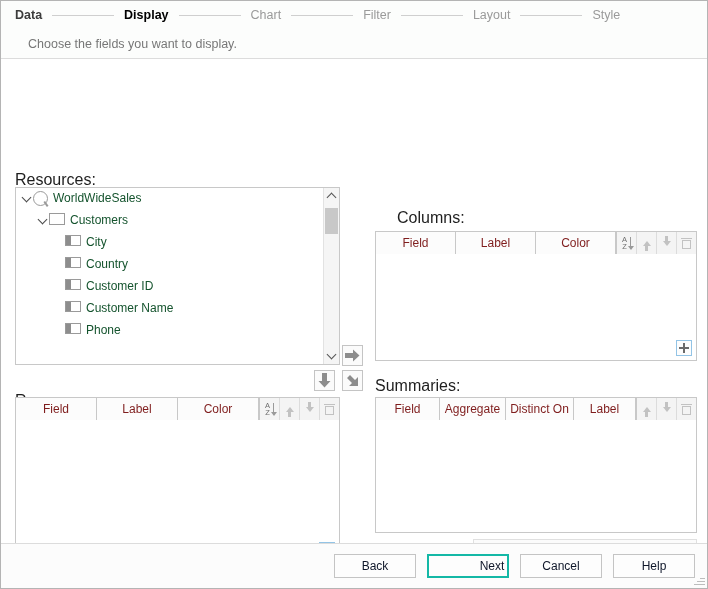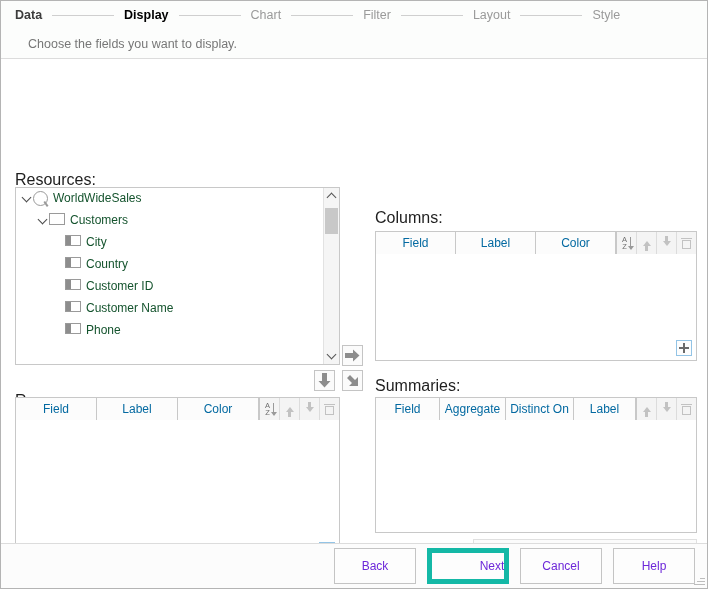--- a/index.html
+++ b/index.html
@@ -257,21 +257,21 @@
     display: flex;
     height: 22px;
     background: #f7f7f7;
     border-bottom: 1px solid #c8c8c8;
   }
   .gh {
     display: flex;
     align-items: center;
     justify-content: center;
     font-size: 12px;
-    color: #0369a1;
+    color: #7f1d1d;
     border-right: 1px solid #c8c8c8;
     box-sizing: border-box;
     background: #fcfcfc;
     height: 100%;
   }
   .gh:last-child { border-right: none; }
   .gh-tools {
     display:flex;
     margin-left: auto;
     height: 100%;
@@ -381,21 +381,21 @@
   }
 
   
   #define-text {
     position: absolute;
     left: 374px; top: 108px; width: 322px;
     font-size: 12px;
     color: #1e1e1e;
     line-height: 16px;
   }
-  #columns-label { position:absolute; left: 374px; top: 150px; }
+  #columns-label { position:absolute; left: 396px; top: 150px; }
   #cols-box { left: 374px; top: 172px; width: 322px; height: 130px; }
   #rows-label { position:absolute; left: 14px; top: 333px; }
   #rows-box  { left: 14px; top: 338px; width: 325px; height: 166px; }
   #summaries-label { position:absolute; left: 374px; top: 318px; }
   #sums-box { left: 374px; top: 338px; width: 322px; height: 136px; }
 
   #comparison-btn {
     position: absolute;
     left: 472px; top: 480px;
     width: 224px; height: 22px;
@@ -417,32 +417,32 @@
     border-top: 1px solid #dcdcdc;
     display: flex;
     align-items: center;
     justify-content: flex-end;
     padding-right: 12px;
     gap: 11px;
     position: relative;
   }
   .btn {
     width: 82px;
-    height: 36px;
+    height: 24px;
     box-sizing: border-box;
     border: 1px solid #c4c4c4;
     background: #fdfdfd;
     font-size: 12px;
-    color: #6d28d9;
+    color: #0f172a;
     display:flex;
     align-items:center;
     justify-content:center;
     font-family: "Liberation Sans", sans-serif;
   }
-  .btn.primary { border: 5px solid #14b8a6; padding-left: 48px; }
+  .btn.primary { border: 2px solid #14b8a6; padding-left: 48px; }
   .grip {
     position:absolute;
     right: 2px; bottom: 2px;
     width: 12px; height: 12px;
     overflow: hidden;
   }
   .grip i {
     position:absolute;
     right: 0;
     height: 1px;

